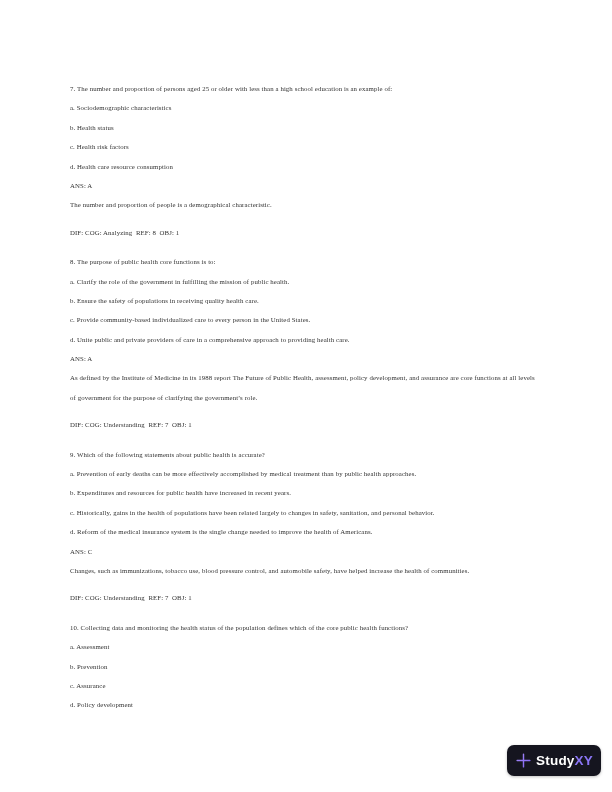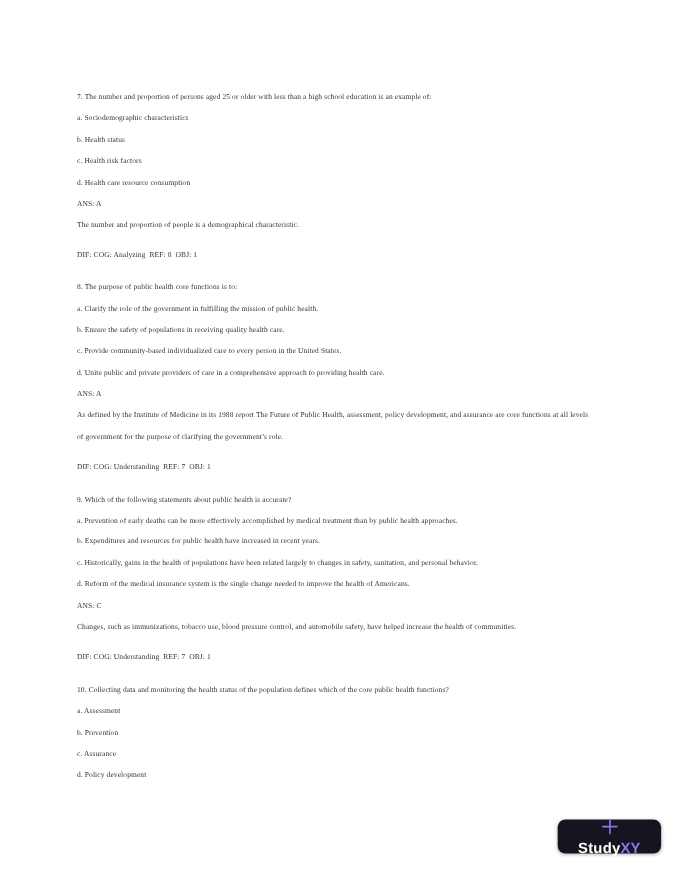--- a/index.html
+++ b/index.html
@@ -45,21 +45,20 @@
     width: 94px;
     height: 31px;
     background: #15151f;
     border-radius: 7px;
     display: flex;
     align-items: center;
     justify-content: center;
     gap: 4px;
     cursor: pointer;
     box-shadow: 0 1px 3px rgba(0,0,0,0.25);
-    flex-direction: column;
   }
   .watermark-badge .plus-icon {
     width: 17px;
     height: 17px;
     flex: 0 0 auto;
   }
   .brand-text {
     font-family: "Liberation Sans", sans-serif;
     font-size: 13.5px;
     font-weight: bold;

